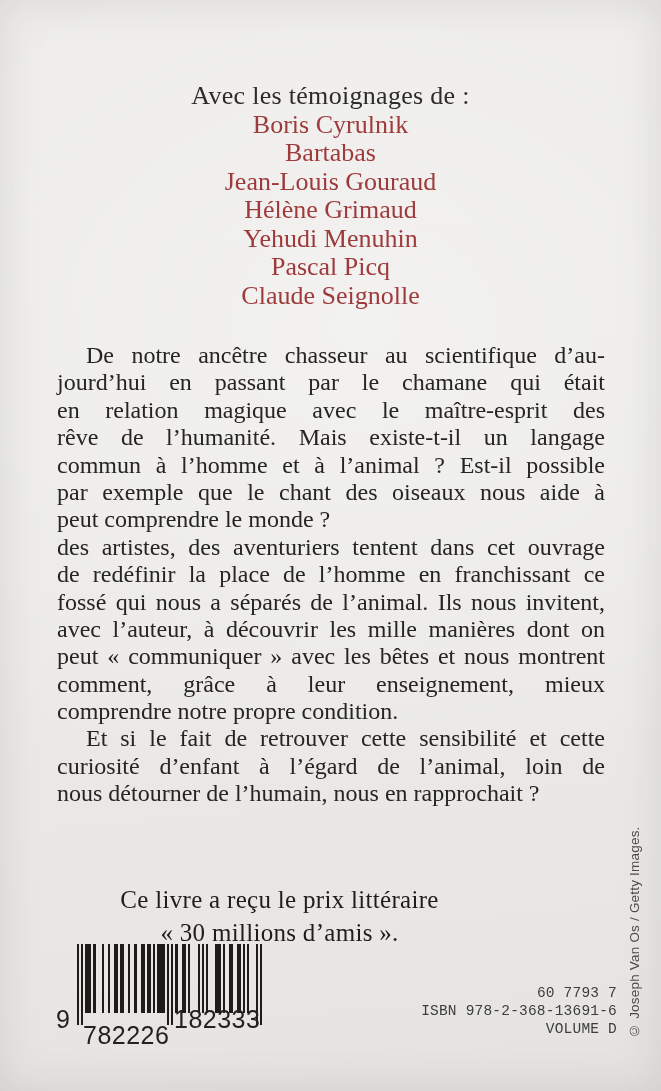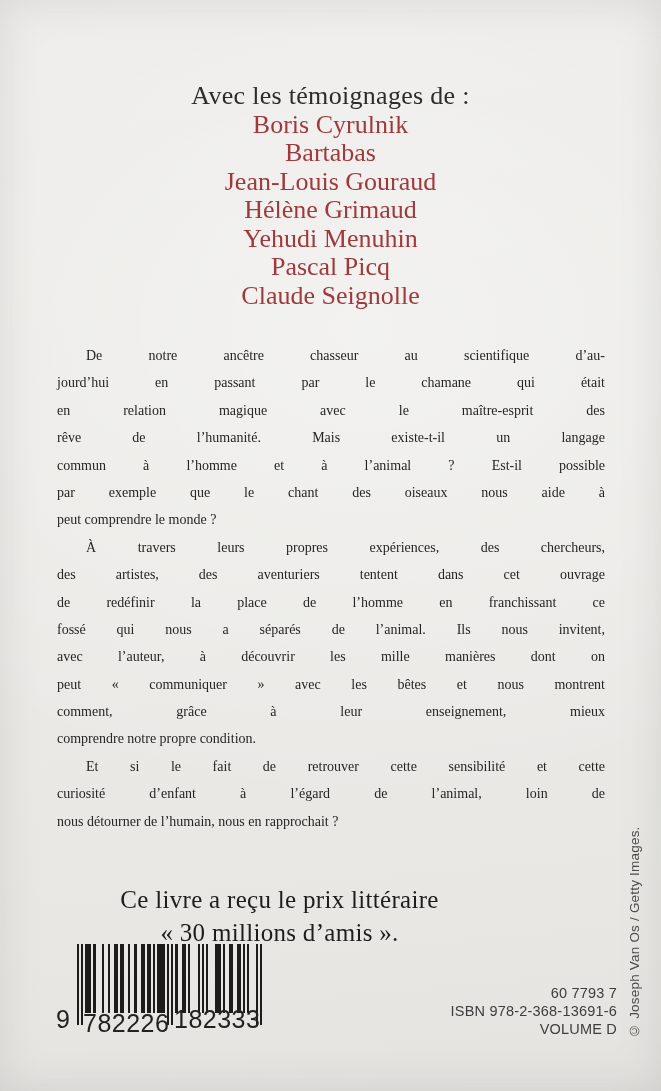--- a/index.html
+++ b/index.html
@@ -27,21 +27,21 @@
     position:absolute;top:82px;left:0;width:661px;
     text-align:center;font-size:26px;line-height:28.5px;
     color:#2d2c2b;
   }
   .testi-heading{letter-spacing:0.3px;}
   .name{color:var(--red);}
 
   
   .body-text{
     position:absolute;top:342px;left:57px;width:548px;
-    font-size:14px;line-height:27.4px;color:var(--ink);
+    font-size:24px;line-height:27.4px;color:var(--ink);
   }
   .line{
     text-align:justify;text-align-last:justify;
     height:27.4px;overflow:visible;white-space:normal;
   }
   .line.first{text-indent:29px;}
   .line.last{text-align-last:left;}
 
   
   .award{
@@ -54,28 +54,28 @@
   .barcode{position:absolute;left:56px;top:944px;width:210px;height:95px;}
   .bars{position:absolute;left:21px;top:0;width:186px;height:82px;}
   .bar{position:absolute;top:0;height:69px;background:#1d1c1a;}
   .bar.guard{height:81px;}
   .bc-digits{
     position:absolute;left:0;top:61px;width:210px;height:32px;
     font-family:"Liberation Sans","DejaVu Sans",sans-serif;
     font-size:25px;color:#232220;
   }
   .bc-first{position:absolute;left:0;top:0;}
-  .bc-g1{position:absolute;left:27px;top:4px;width:84px;text-align:right;letter-spacing:0.5px;}
+  .bc-g1{position:absolute;left:27px;top:16px;width:84px;text-align:right;letter-spacing:0.5px;}
   .bc-g2{position:absolute;left:118px;top:0;width:84px;text-align:center;letter-spacing:0.5px;}
 
   
   .printinfo{
     position:absolute;right:44px;top:985px;
     text-align:right;
-    font-family:Liberation Sans, sans-serif;
+    font-family:Liberation Mono, monospace;
     font-size:14.5px;line-height:17.8px;color:var(--gray);
     letter-spacing:0.2px;
   }
 
   
   .credit{
     position:absolute;left:627px;top:800px;height:238px;width:20px;
     writing-mode:vertical-rl;transform:rotate(180deg);
     font-family:"Liberation Sans","DejaVu Sans",sans-serif;
     font-size:13.5px;color:#4c4b49;letter-spacing:0.2px;
@@ -104,21 +104,20 @@
       <div class="para">
         <div class="line first">De notre ancêtre chasseur au scientifique d’au-</div>
         <div class="line">jourd’hui en passant par le chamane qui était</div>
         <div class="line">en relation magique avec le maître-esprit des</div>
         <div class="line">rêve de l’humanité. Mais existe-t-il un langage</div>
         <div class="line">commun à l’homme et à l’animal ? Est-il possible</div>
         <div class="line">par exemple que le chant des oiseaux nous aide à</div>
         <div class="line last">peut comprendre le monde ?</div>
       </div>
       <div class="para">
-        <div class="line first">À travers leurs propres expériences, des chercheurs,</div>
         <div class="line">des artistes, des aventuriers tentent dans cet ouvrage</div>
         <div class="line">de redéfinir la place de l’homme en franchissant ce</div>
         <div class="line">fossé qui nous a séparés de l’animal. Ils nous invitent,</div>
         <div class="line">avec l’auteur, à découvrir les mille manières dont on</div>
         <div class="line">peut « communiquer » avec les bêtes et nous montrent</div>
         <div class="line">comment, grâce à leur enseignement, mieux</div>
         <div class="line last">comprendre notre propre condition.</div>
       </div>
       <div class="para">
         <div class="line first">Et si le fait de retrouver cette sensibilité et cette</div>

